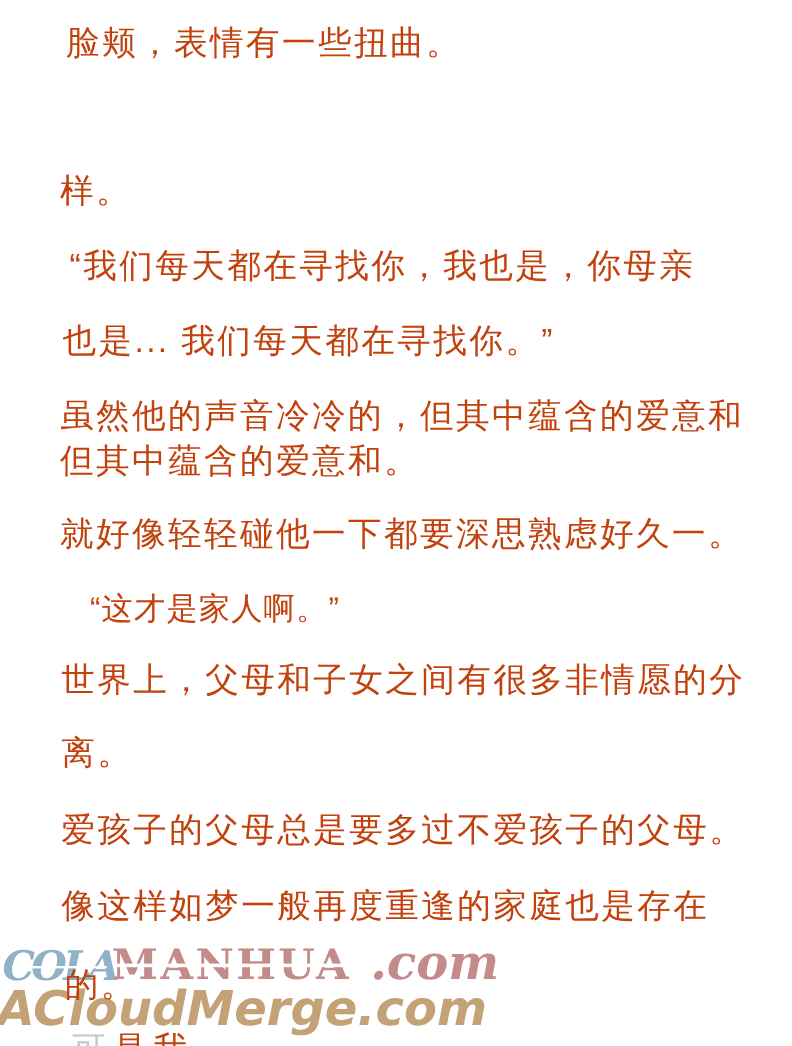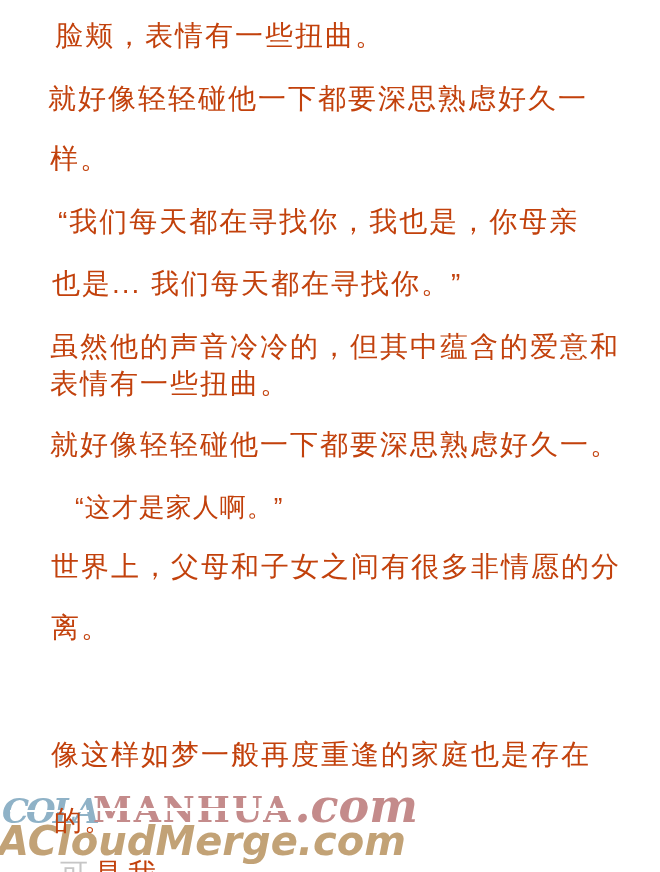--- a/index.html
+++ b/index.html
@@ -82,23 +82,23 @@
     left: 8%;
     top: 48%;
     width: 84%;
     height: 2px;
     background: #ffffff;
   }
   .wm-domain {
     font-family: "DejaVu Serif", "Liberation Serif", serif;
     font-weight: bold;
     font-style: italic;
-    font-size: 46px;
+    font-size: 40px;
     color: #c48b8b;
-    margin-left: 2px;
+    margin-left: 16px;
   }
   .wm-bottom {
     position: absolute;
     left: -2px;
     top: 818px;
     font-family: "DejaVu Sans", "Liberation Sans", sans-serif;
     font-weight: bold;
     font-style: italic;
     font-size: 40px;
     letter-spacing: 0px;
@@ -114,27 +114,27 @@
 
   <div class="wm-top">
     <span class="wm-cola">COLA</span>
     <span class="wm-manhua">MANHUA</span>
     <span class="wm-domain">.com</span>
   </div>
 
   <div class="wm-bottom">ACloudMerge.com</div>
 
   <div class="line l1">脸颊，表情有一些扭曲。</div>
-  <div class="line l2">就好像轻轻碰他一下都要深思熟虑好久一</div>
   <div class="line l3">样。</div>
   <div class="line l4">“我们每天都在寻找你，我也是，你母亲</div>
   <div class="line l5">也是... 我们每天都在寻找你。”</div>
   <div class="line l6">虽然他的声音冷冷的，但其中蕴含的爱意和</div>
-  <div class="line l7">表情有一些扭曲。</div>
+  <div class="line l7">但其中蕴含的爱意和。</div>
   <div class="line l8">就好像轻轻碰他一下都要深思熟虑好久一。</div>
   <div class="line l9">“这才是家人啊。”</div>
   <div class="line l10">世界上，父母和子女之间有很多非情愿的分</div>
   <div class="line l11">离。</div>
+  <div class="line l12">爱孩子的父母总是要多过不爱孩子的父母。</div>
   <div class="line l13">像这样如梦一般再度重逢的家庭也是存在</div>
   <div class="line l14">的。</div>
   <div class="line l15">可是我</div>
 
 </div>
 
 </body></html>

